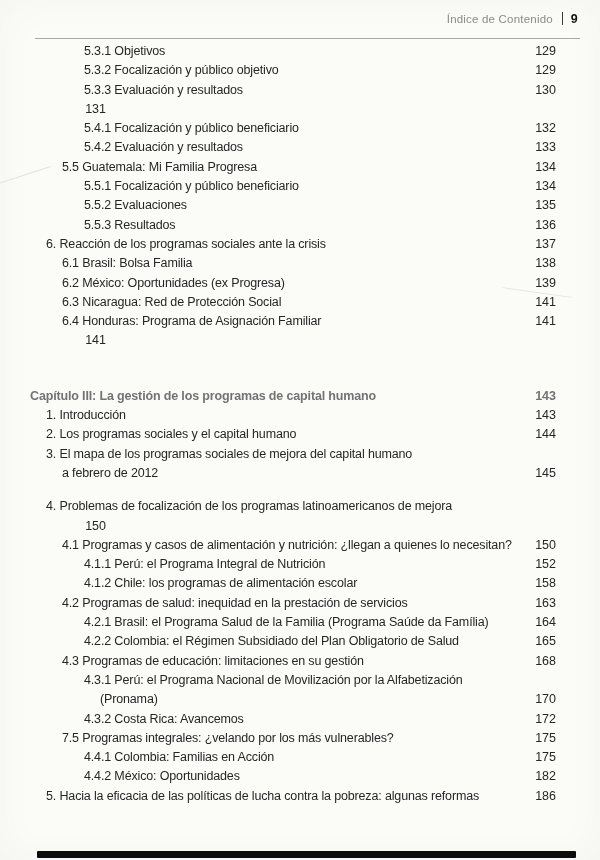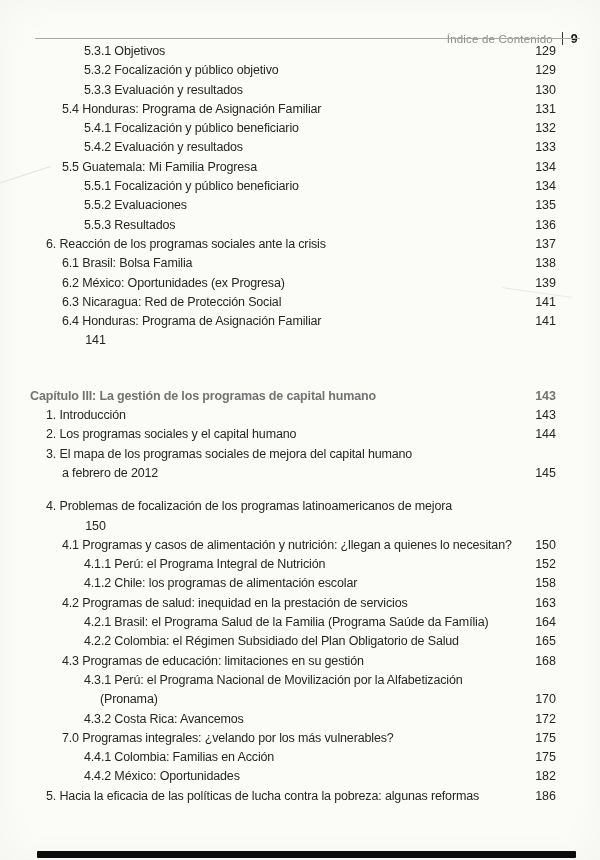--- a/index.html
+++ b/index.html
@@ -15,21 +15,21 @@
     background: #fbfbf8;
     font-family: "Liberation Sans", sans-serif;
     color: #262626;
     overflow: hidden;
     box-shadow: inset 0 0 40px rgba(0,0,0,0.03);
   }
 
   
   .page-header {
     position: absolute;
-    top: 32px;
+    top: 12px;
     left: 35px;
     right: 22px;
     text-align: right;
     font-size: 11.5px;
     letter-spacing: 0.2px;
     white-space: nowrap;
   }
   .running-title { color: #8b8b8b; }
   .header-sep {
     display: inline-block;
@@ -135,21 +135,20 @@
     </div>
       <div class="toc-row indent-3">
       <span class="toc-text">5.3.2 Focalización y público objetivo</span>
       <span class="toc-page">129</span>
     </div>
       <div class="toc-row indent-3">
       <span class="toc-text">5.3.3 Evaluación y resultados</span>
       <span class="toc-page">130</span>
     </div>
       <div class="toc-row indent-2">
-      <span class="toc-text">5.4 Honduras: Programa de Asignación Familiar</span>
       <span class="toc-page">131</span>
     </div>
       <div class="toc-row indent-3">
       <span class="toc-text">5.4.1 Focalización y público beneficiario</span>
       <span class="toc-page">132</span>
     </div>
       <div class="toc-row indent-3">
       <span class="toc-text">5.4.2 Evaluación y resultados</span>
       <span class="toc-page">133</span>
     </div>
@@ -253,21 +252,21 @@
     </div>
       <div class="toc-row indent-4">
       <span class="toc-text">(Pronama)</span>
       <span class="toc-page">170</span>
     </div>
       <div class="toc-row indent-3">
       <span class="toc-text">4.3.2 Costa Rica: Avancemos</span>
       <span class="toc-page">172</span>
     </div>
       <div class="toc-row indent-2">
-      <span class="toc-text">7.0 Programas integrales: ¿velando por los más vulnerables?</span>
+      <span class="toc-text">7.5 Programas integrales: ¿velando por los más vulnerables?</span>
       <span class="toc-page">175</span>
     </div>
       <div class="toc-row indent-3">
       <span class="toc-text">4.4.1 Colombia: Familias en Acción</span>
       <span class="toc-page">175</span>
     </div>
       <div class="toc-row indent-3">
       <span class="toc-text">4.4.2 México: Oportunidades</span>
       <span class="toc-page">182</span>
     </div>

